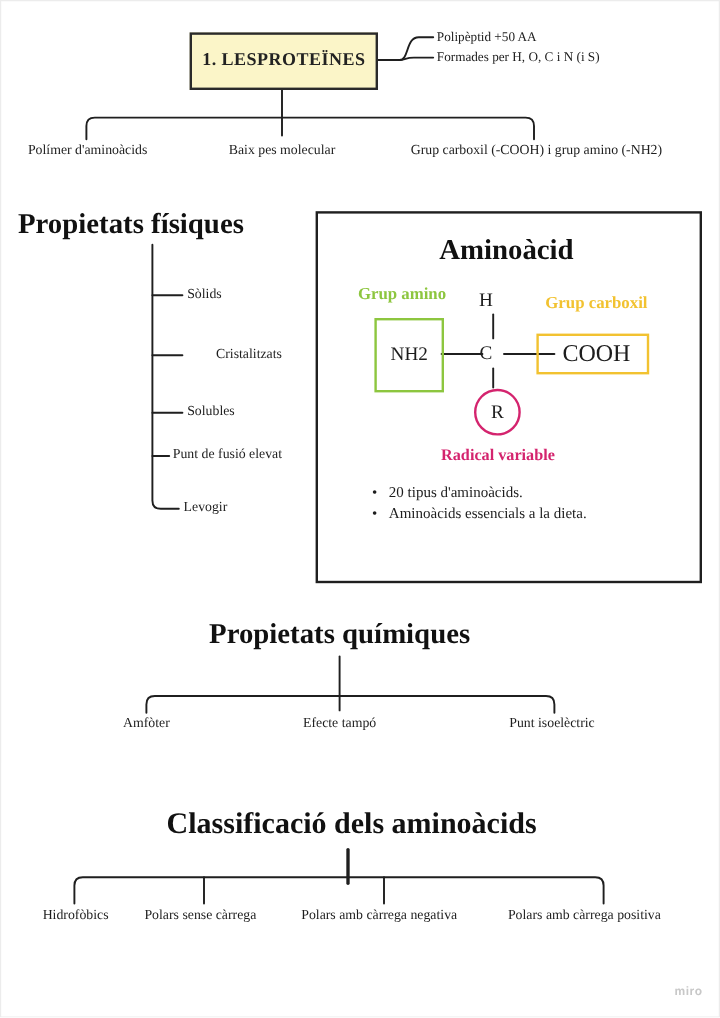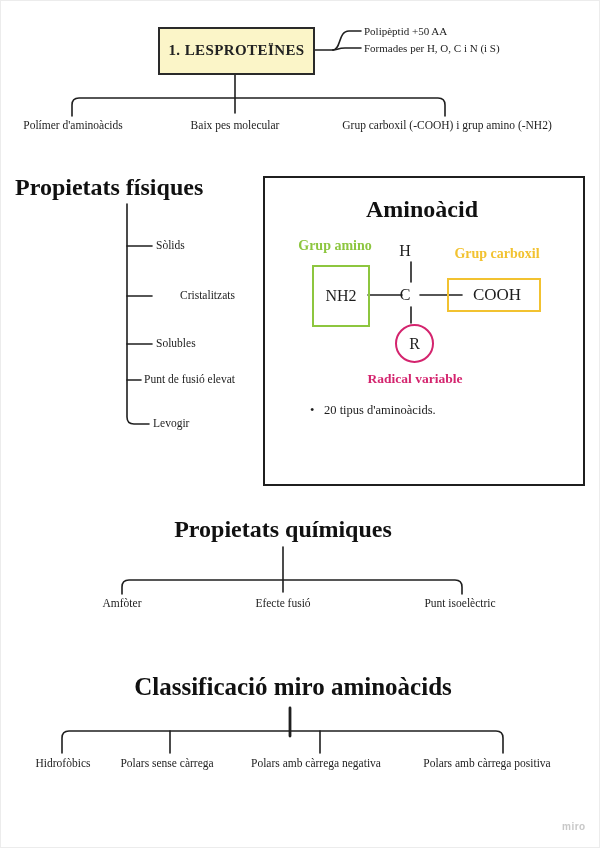--- a/index.html
+++ b/index.html
@@ -41,21 +41,21 @@
   .grp-carboxil{left:232px; top:68px; color:var(--yellow);}
   .atom{font-size:16px; text-align:center; width:18px;}
   .atom-h{left:131px; top:64px;}
   .atom-c{left:131px; top:108px;}
   .nh2-box{
     left:47px; top:87px; width:54px; height:58px; border:2px solid var(--green);
     display:flex; align-items:center; justify-content:center; font-size:16px;
   }
   .cooh-box{
     left:182px; top:100px; width:94px; height:34px; border:2px solid var(--yellow);
-    display:flex; align-items:center; justify-content:center; font-size:17px; padding-left:6px; box-sizing:border-box;text-align:right;
+    display:flex; align-items:center; justify-content:center; font-size:20px; padding-left:6px; box-sizing:border-box;text-align:right;
   }
   .r-circle{
     left:130px; top:146px; width:39px; height:39px; border:2.5px solid var(--pink);
     border-radius:50%; display:flex; align-items:center; justify-content:center;
     font-size:16px; box-sizing:border-box;
   }
   .radical-label{left:150px; top:193px; font-size:13.5px; font-weight:bold; color:var(--pink);}
   .amino-bullets{left:43px; top:225px; margin:0; padding:0; list-style:none; font-size:12.5px;}
   .amino-bullets li{margin:0 0 3px 0; padding-left:16px; position:relative; white-space:nowrap;}
   .amino-bullets li::before{content:"\2022"; position:absolute; left:2px; top:0;}
@@ -134,29 +134,30 @@
     </div>
     <div class="abs cooh-box">
       <span>COOH</span>
     </div>
     <div class="abs r-circle">
       <span>R</span>
     </div>
     <div class="abs radical-label ctr">Radical variable</div>
     <ul class="abs amino-bullets">
       <li>20 tipus d'aminoàcids.</li>
+      <li>Aminoàcids essencials a la dieta.</li>
     </ul>
   </div>
 
   <div class="abs section-title chem-title ctr">Propietats químiques</div>
   <div class="abs small-label ctr" style="left:122px; top:597px;">Amfòter</div>
-  <div class="abs small-label ctr" style="left:283px; top:597px;">Efecte fusió</div>
+  <div class="abs small-label ctr" style="left:283px; top:597px;">Efecte tampó</div>
   <div class="abs small-label ctr" style="left:460px; top:597px;">Punt isoelèctric</div>
 
-  <div class="abs section-title class-title ctr">Classificació miro aminoàcids</div>
+  <div class="abs section-title class-title ctr">Classificació dels aminoàcids</div>
   <div class="abs small-label ctr" style="left:63px; top:757px;">Hidrofòbics</div>
   <div class="abs small-label ctr" style="left:167px; top:757px;">Polars sense càrrega</div>
   <div class="abs small-label ctr" style="left:316px; top:757px;">Polars amb càrrega negativa</div>
   <div class="abs small-label ctr" style="left:487px; top:757px;">Polars amb càrrega positiva</div>
 
   <div class="abs watermark">miro</div>
 
 </div>
 
 </body></html>

